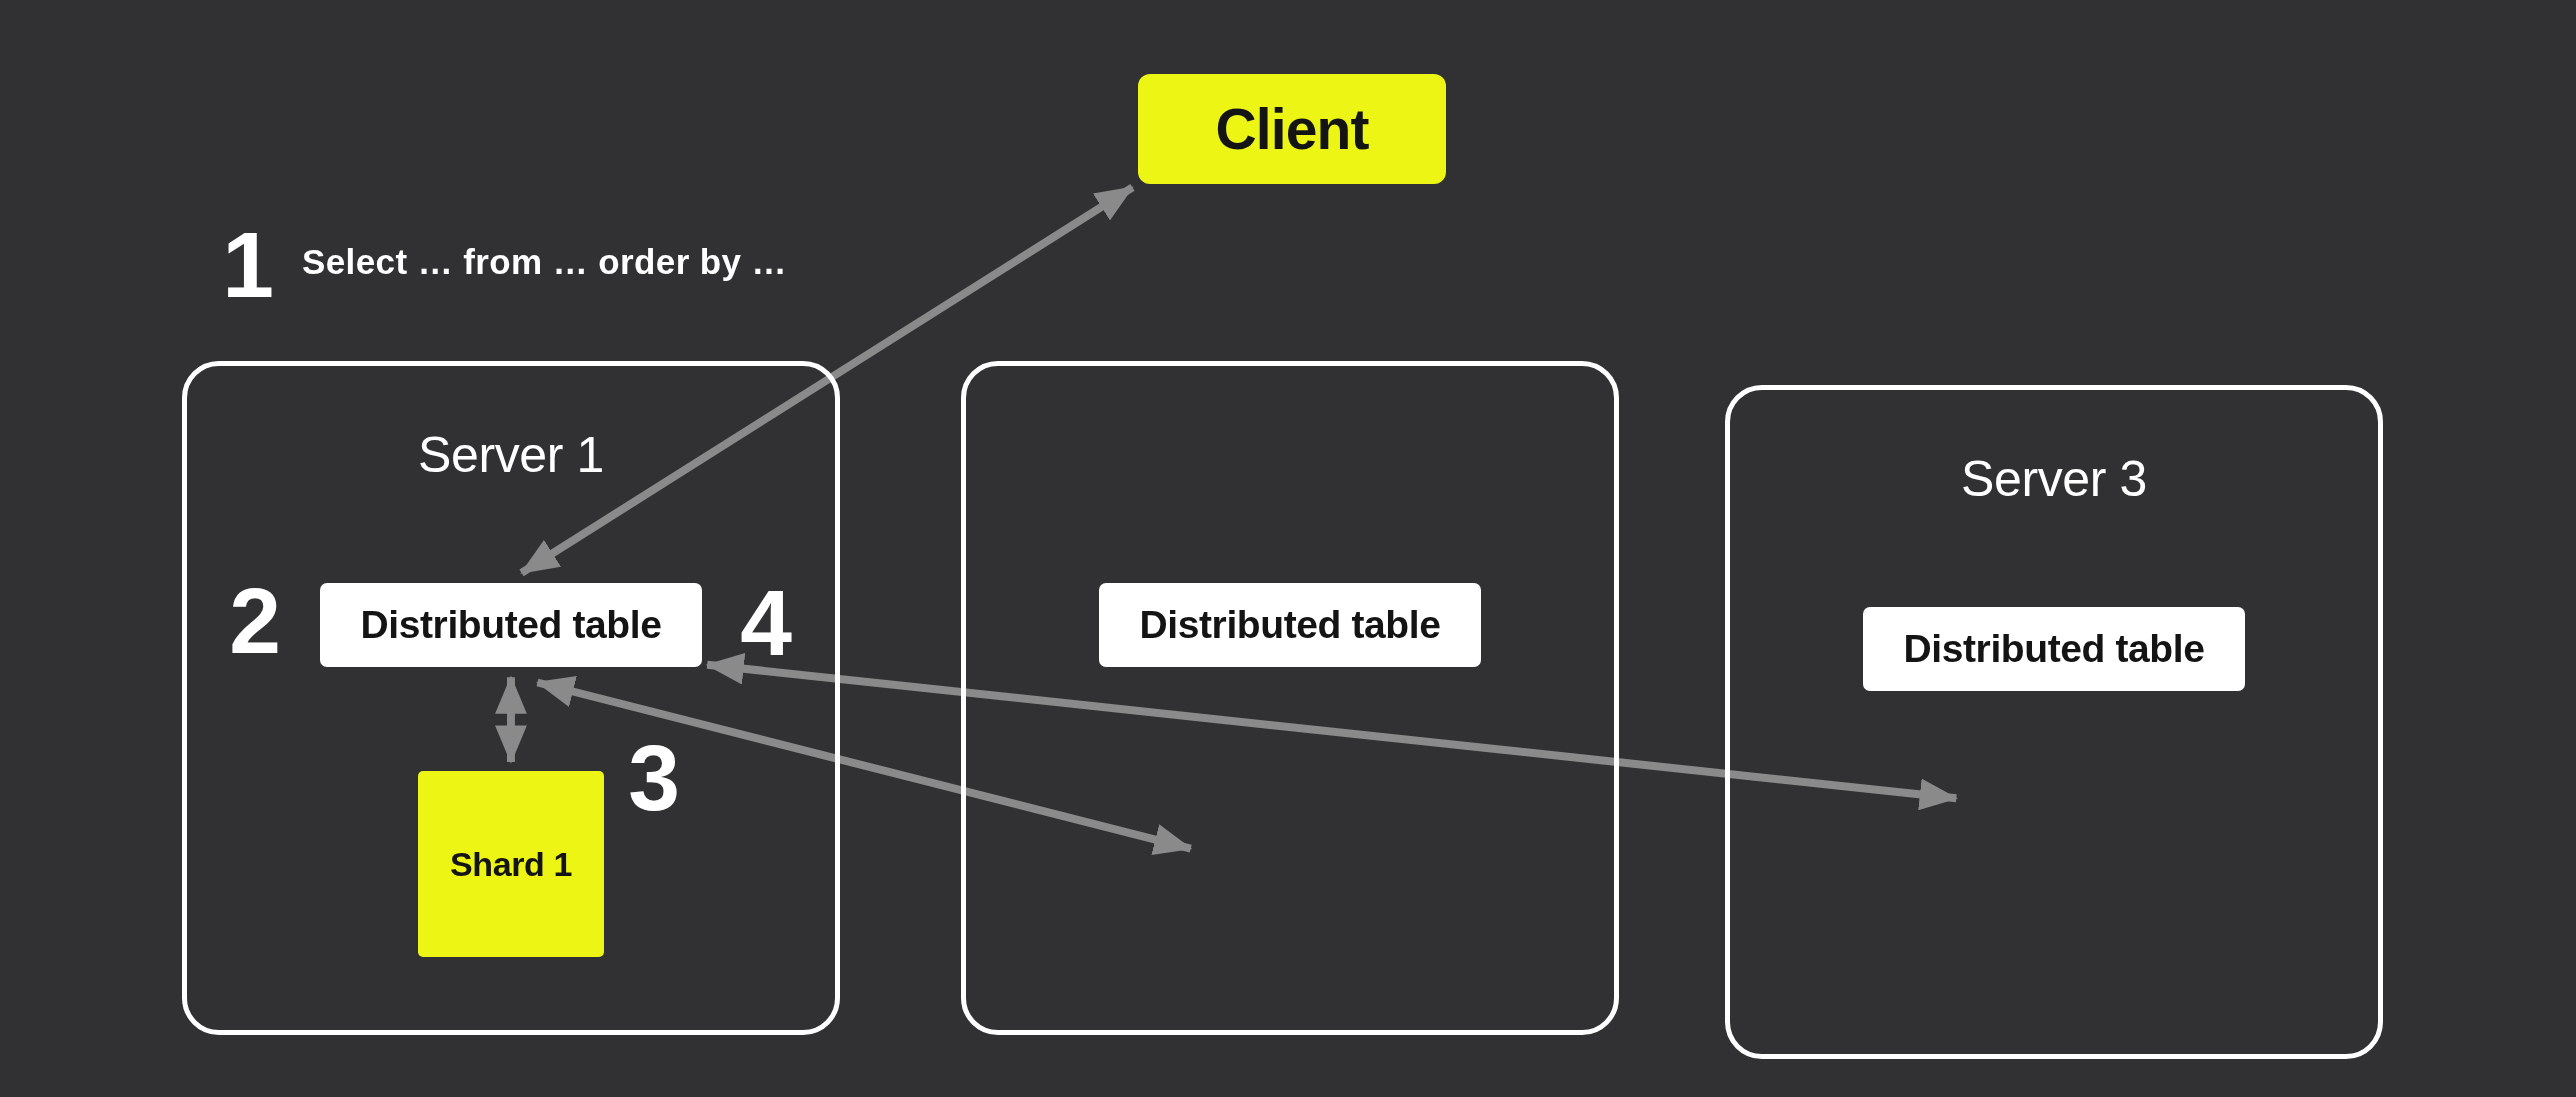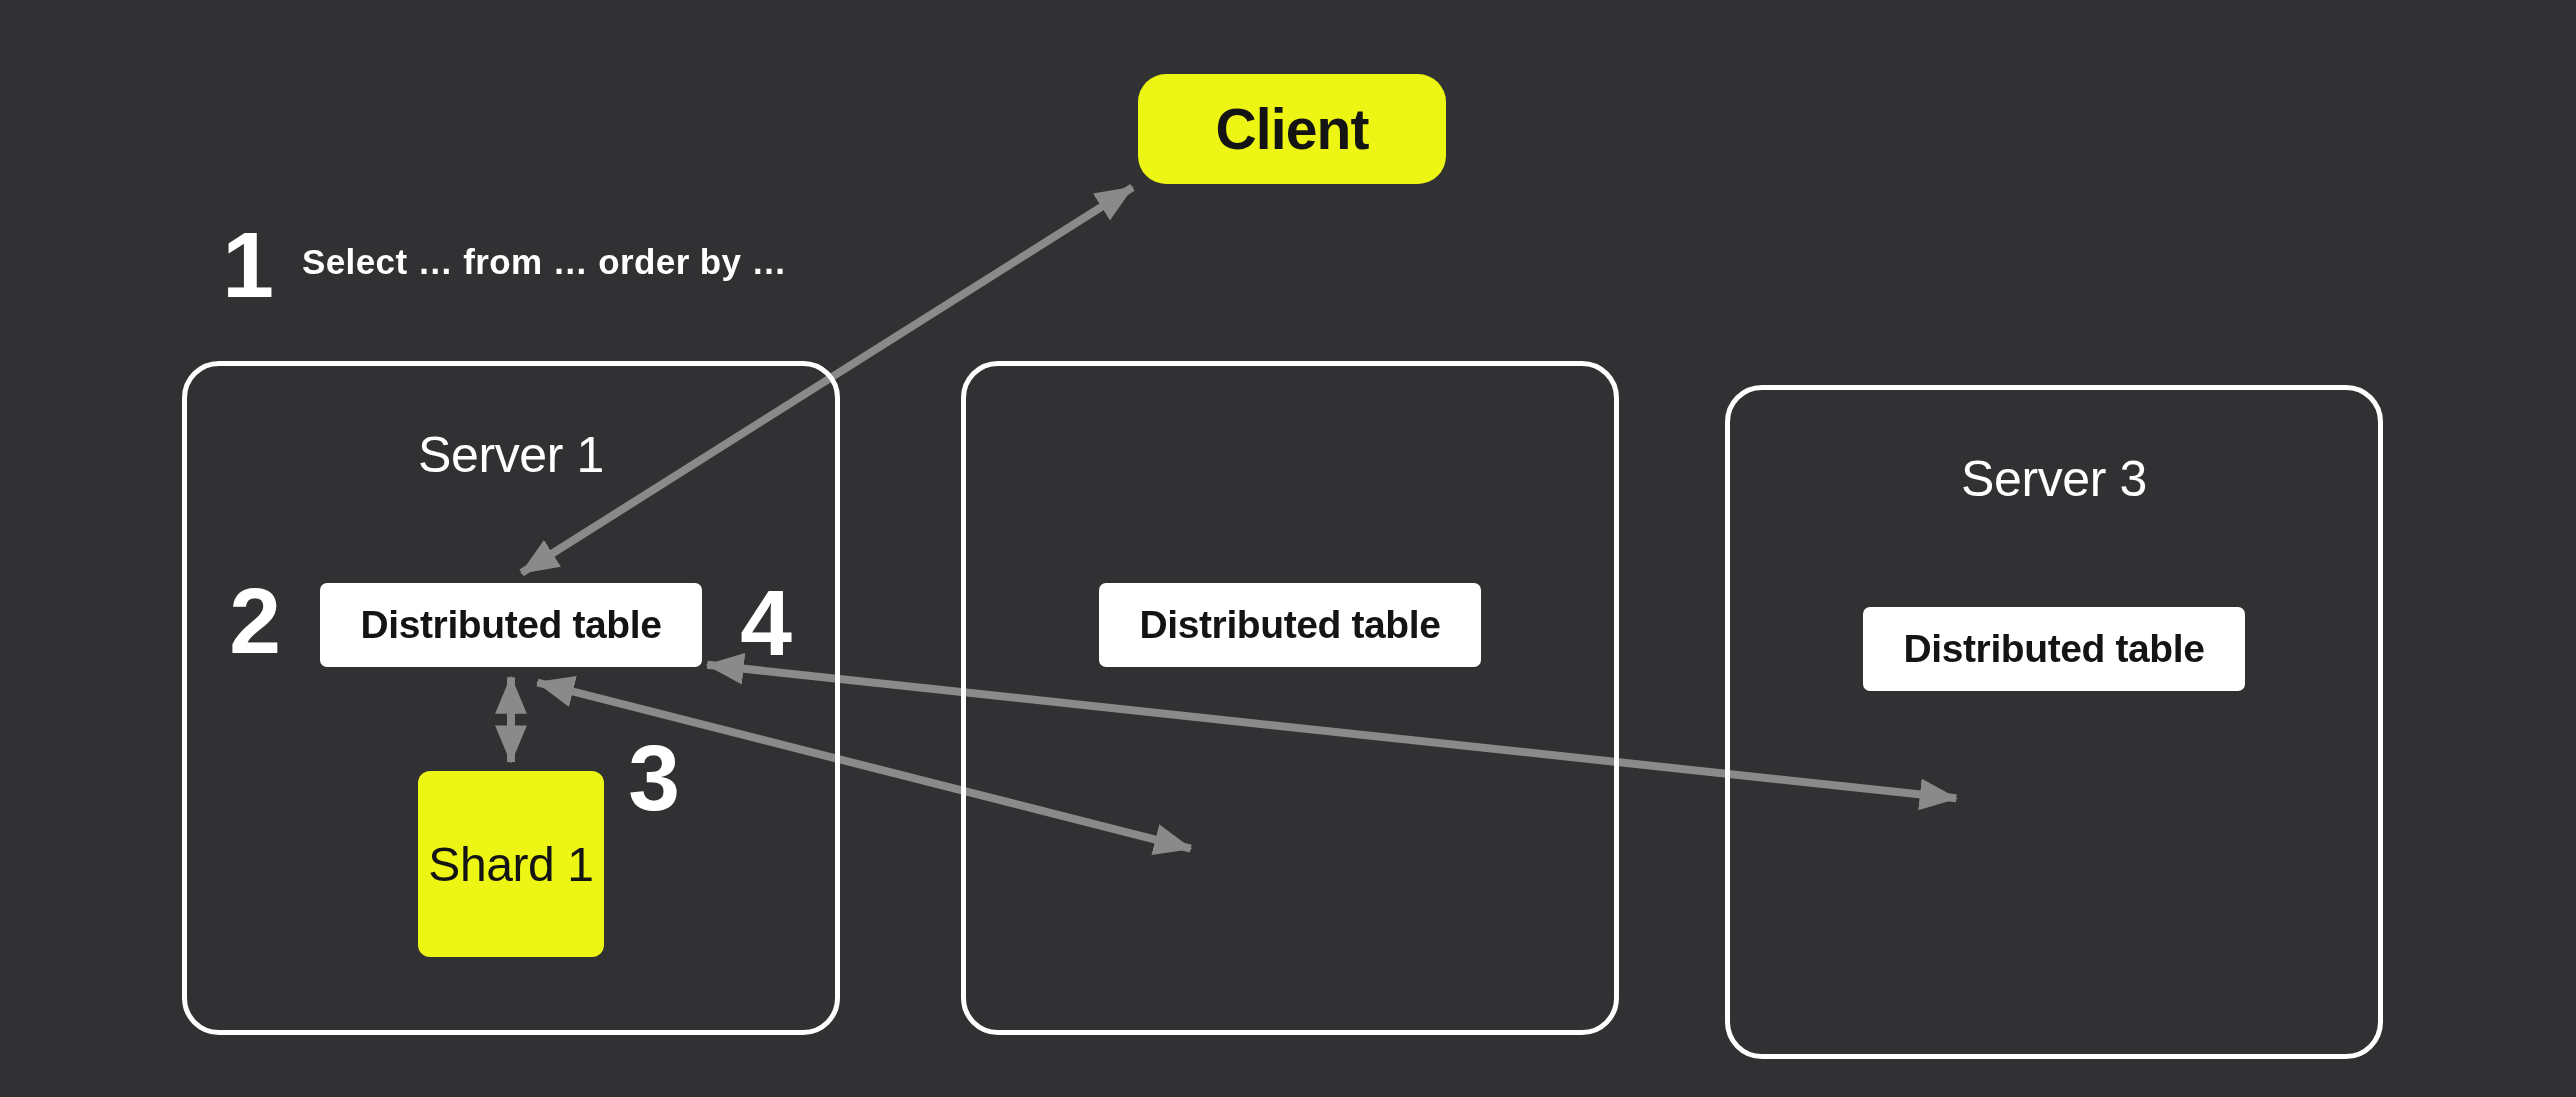--- a/index.html
+++ b/index.html
@@ -15,21 +15,21 @@
   .stage{
     position:relative;width:2576px;height:1098px;overflow:hidden;
     background:var(--background);
     font-family:"Liberation Sans",sans-serif;
   }
   .arrows{position:absolute;left:0;top:0;width:2576px;height:1098px;}
   .arrow{stroke:var(--arrow-gray);stroke-width:9;fill:none;}
   #arrowhead path{fill:var(--arrow-gray);}
   .client{
     position:absolute;left:1138px;top:74px;width:308px;height:110px;
-    background:var(--accent-yellow);border-radius:28px;
+    background:var(--accent-yellow);border-radius:12px;
     display:flex;align-items:center;justify-content:center;
     color:var(--text-dark);font-size:57px;font-weight:700;letter-spacing:-0.9px;
   }
   .step-num{
     position:absolute;transform:translate(-50%,-50%);
     color:var(--text-white);font-size:93px;font-weight:700;line-height:1;
   }
   .num-1{left:248px;top:265px;}
   .num-2{left:255px;top:621px;}
   .num-3{left:654px;top:778px;}
@@ -53,23 +53,23 @@
   }
   .dist-table{
     position:absolute;left:50%;top:217px;transform:translateX(-50%);
     width:382px;height:84px;background:var(--box-white);border-radius:7px;
     display:flex;align-items:center;justify-content:center;
     color:var(--text-dark);font-size:39px;font-weight:700;letter-spacing:-0.4px;
     white-space:nowrap;
   }
   .shard{
     position:absolute;left:50%;top:405px;transform:translateX(-50%);
-    width:186px;height:186px;background:var(--accent-yellow);border-radius:12px;
+    width:186px;height:186px;background:var(--accent-yellow);border-radius:5px;
     display:flex;align-items:center;justify-content:center;
-    color:var(--text-dark);font-size:48px;font-weight:400;letter-spacing:-0.4px;
+    color:var(--text-dark);font-size:34px;font-weight:700;letter-spacing:-0.4px;
     white-space:nowrap;
   }
 </style>
 </head>
 <body>
 
 <div class="stage">
 
   <svg class="arrows" viewBox="0 0 2914 1242">
     <defs>

